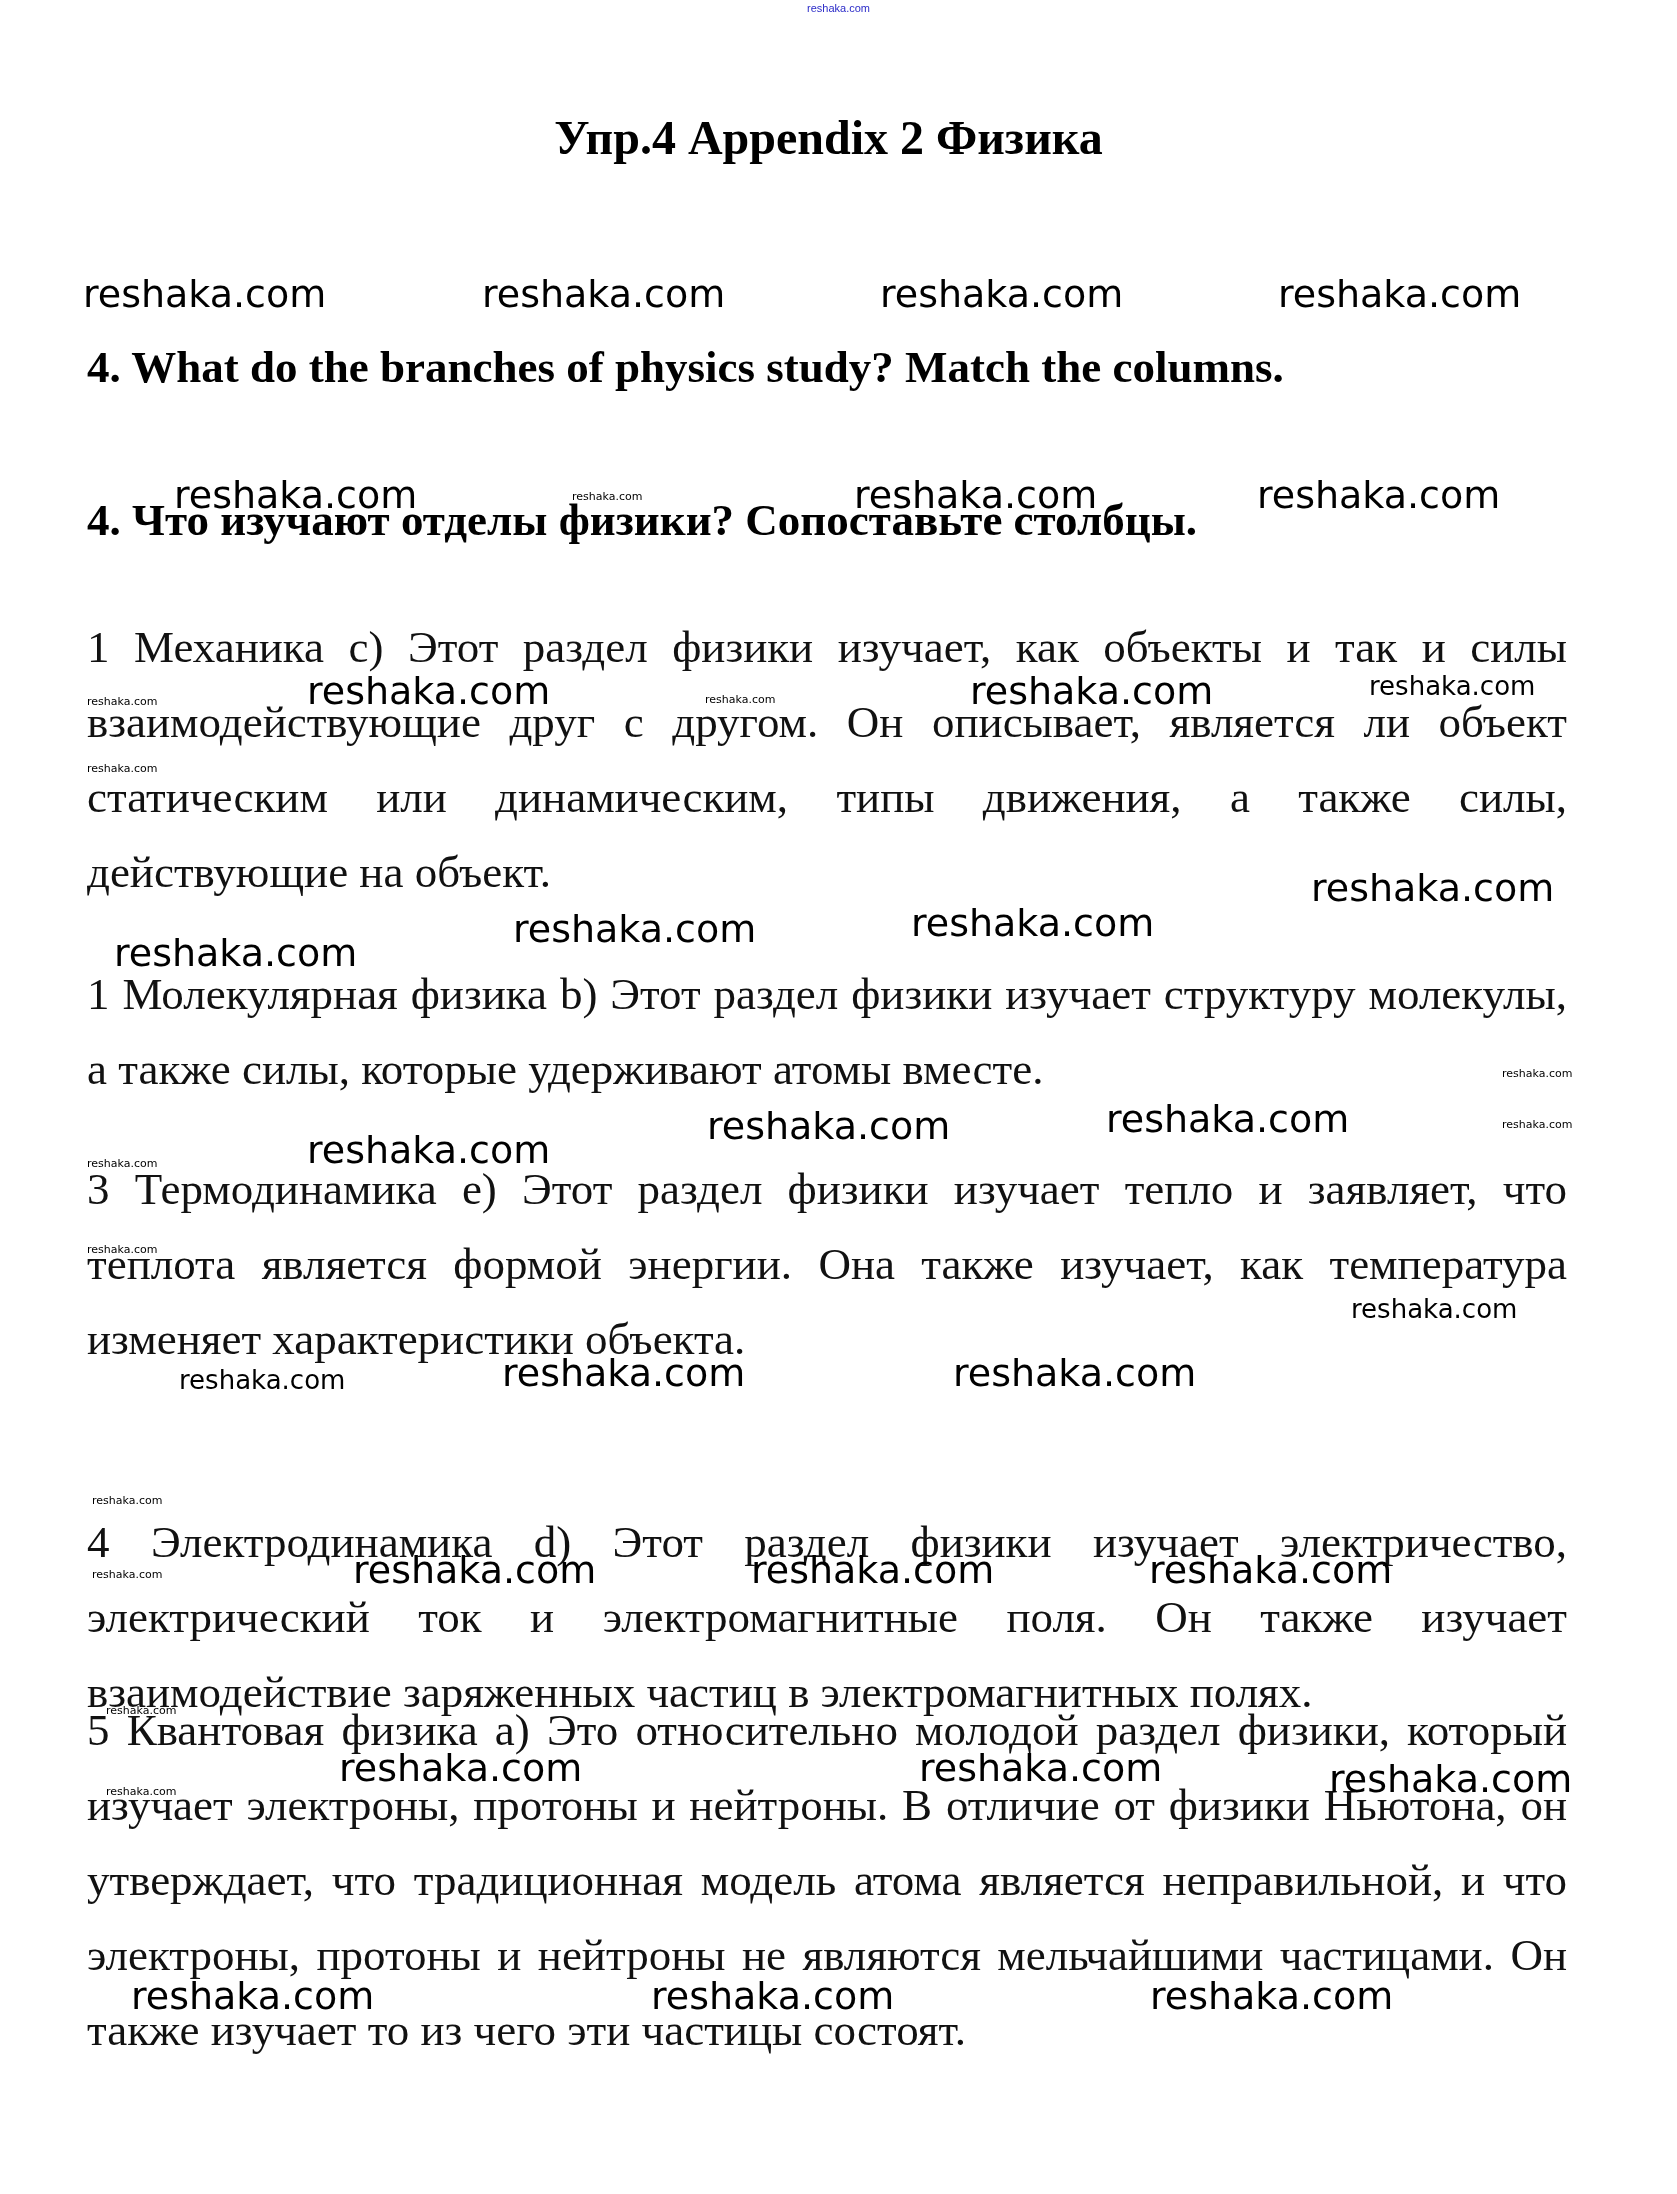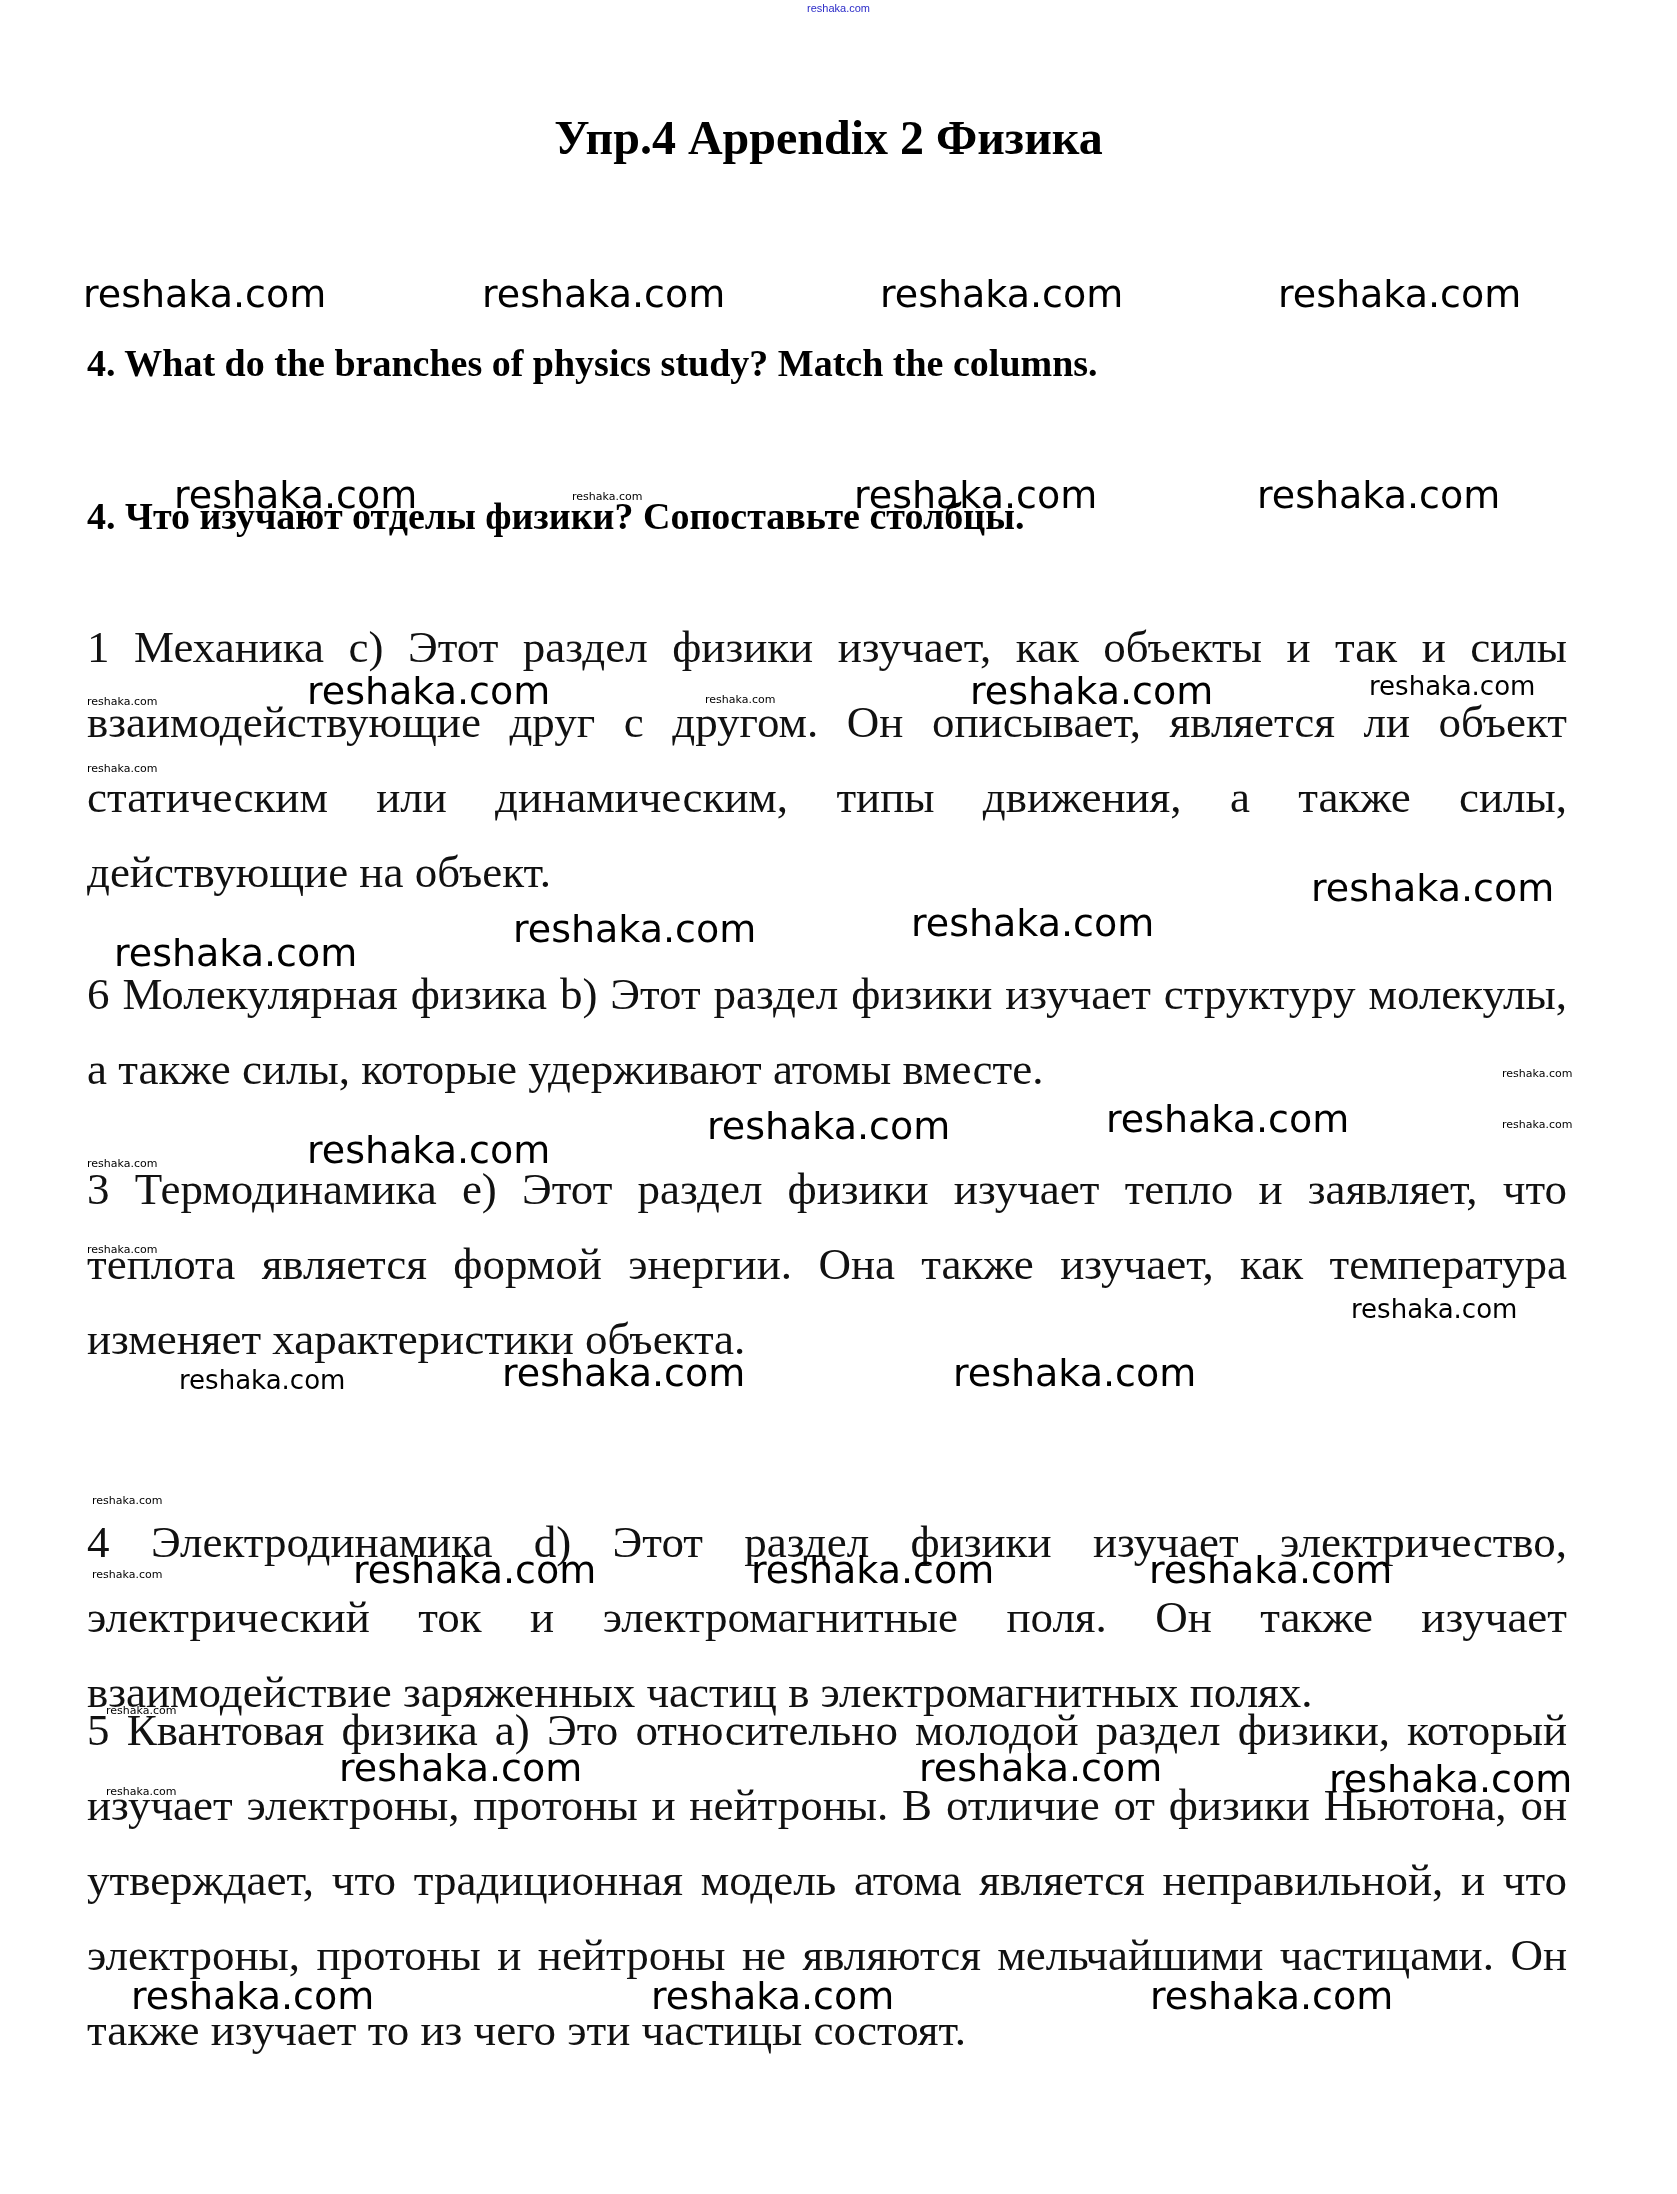--- a/index.html
+++ b/index.html
@@ -10,21 +10,21 @@
     font-family: "Liberation Sans", sans-serif; font-size: 11px; color: #2b2bc8;
     text-decoration: none;
   }
   .title {
     position: absolute; top: 110px; left: 0; width: 1657px; text-align: center;
     font-family: "Liberation Serif", serif; font-weight: bold; font-size: 48px; color: #000;
     margin: 0;
   }
   .heading {
     position: absolute; left: 87px; margin: 0;
-    font-family: "Liberation Serif", serif; font-weight: bold; font-size: 38px; color: #000;
+    font-family: "Liberation Serif", serif; font-weight: bold; font-size: 45px; color: #000;
     white-space: nowrap;
   }
   .para {
     position: absolute; left: 87px; width: 1480px; margin: 0;
     font-family: "Liberation Serif", serif; font-size: 45px; line-height: 75px; color: #111;
     text-align: justify; text-align-last: left;
   }
   .wm {
     position: absolute; font-family: "DejaVu Sans", sans-serif; color: #000;
     white-space: nowrap; pointer-events: none;
@@ -39,21 +39,21 @@
 <div class="page">
 
   <a class="top-link">reshaka.com</a>
 
   <h1 class="title">Упр.4 Appendix 2 Физика</h1>
 
   <h2 class="heading" style="top:341px;">4. What do the branches of physics study? Match the columns.</h2>
   <h2 class="heading" style="top:494px;">4. Что изучают отделы физики? Сопоставьте столбцы.</h2>
 
   <p class="para" style="top:610px;">1 Механика с) Этот раздел физики изучает, как объекты и так и силы взаимодействующие друг с другом. Он описывает, является ли объект статическим или динамическим, типы движения, а также силы, действующие на объект.</p>
-  <p class="para" style="top:957px;">6 Молекулярная физика b) Этот раздел физики изучает структуру молекулы, а также силы, которые удерживают атомы вместе.</p>
+  <p class="para" style="top:957px;">1 Молекулярная физика b) Этот раздел физики изучает структуру молекулы, а также силы, которые удерживают атомы вместе.</p>
   <p class="para" style="top:1152px;">3 Термодинамика е) Этот раздел физики изучает тепло и заявляет, что теплота является формой энергии. Она также изучает, как температура изменяет характеристики объекта.</p>
   <p class="para" style="top:1505px;">4 Электродинамика d) Этот раздел физики изучает электричество, электрический ток и электромагнитные поля. Он также изучает взаимодействие заряженных частиц в электромагнитных полях.</p>
   <p class="para" style="top:1693px;">5 Квантовая физика a) Это относительно молодой раздел физики, который изучает электроны, протоны и нейтроны. В отличие от физики Ньютона, он утверждает, что традиционная модель атома является неправильной, и что электроны, протоны и нейтроны не являются мельчайшими частицами. Он также изучает то из чего эти частицы состоят.</p>
 
   <span class="wm l" style="left:83px;top:272px;">reshaka.com</span>
   <span class="wm l" style="left:482px;top:272px;">reshaka.com</span>
   <span class="wm l" style="left:880px;top:272px;">reshaka.com</span>
   <span class="wm l" style="left:1278px;top:272px;">reshaka.com</span>
 
   <span class="wm l" style="left:174px;top:473px;">reshaka.com</span>

